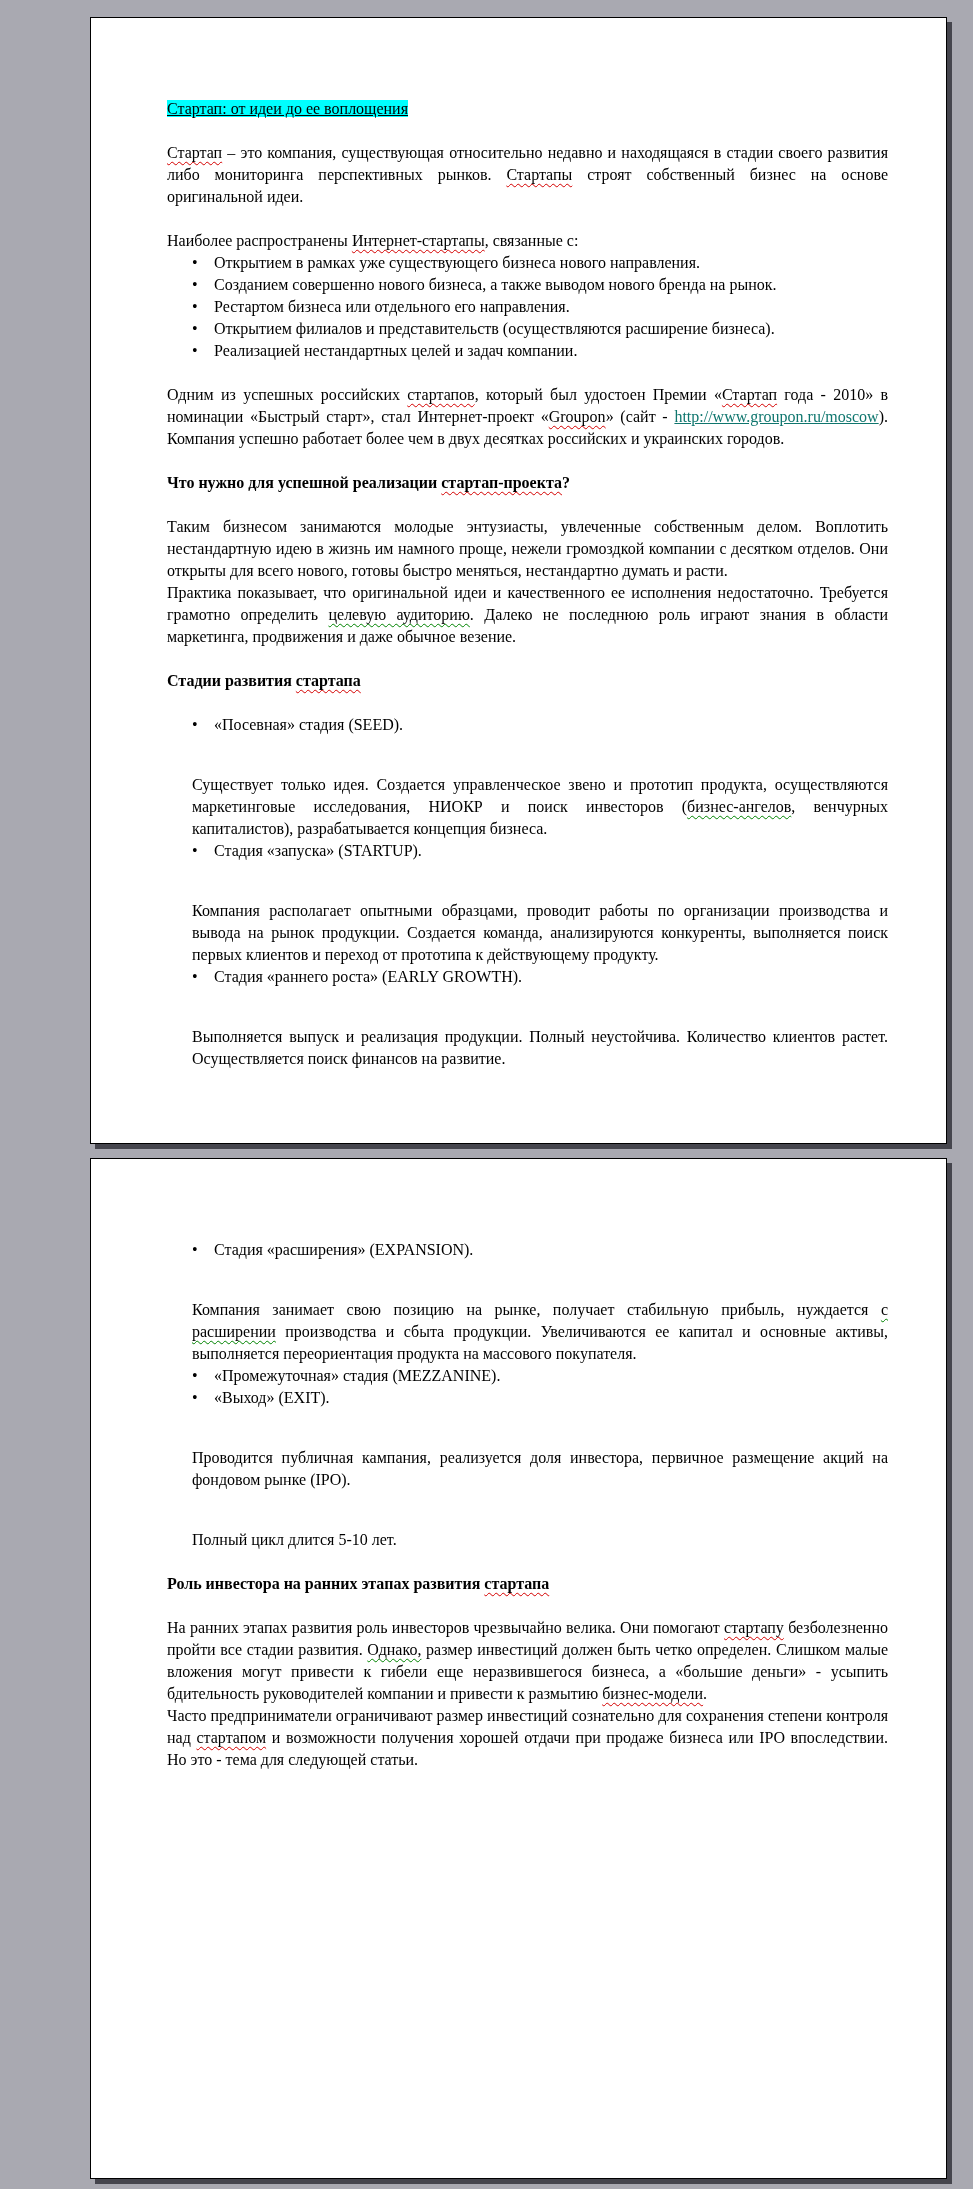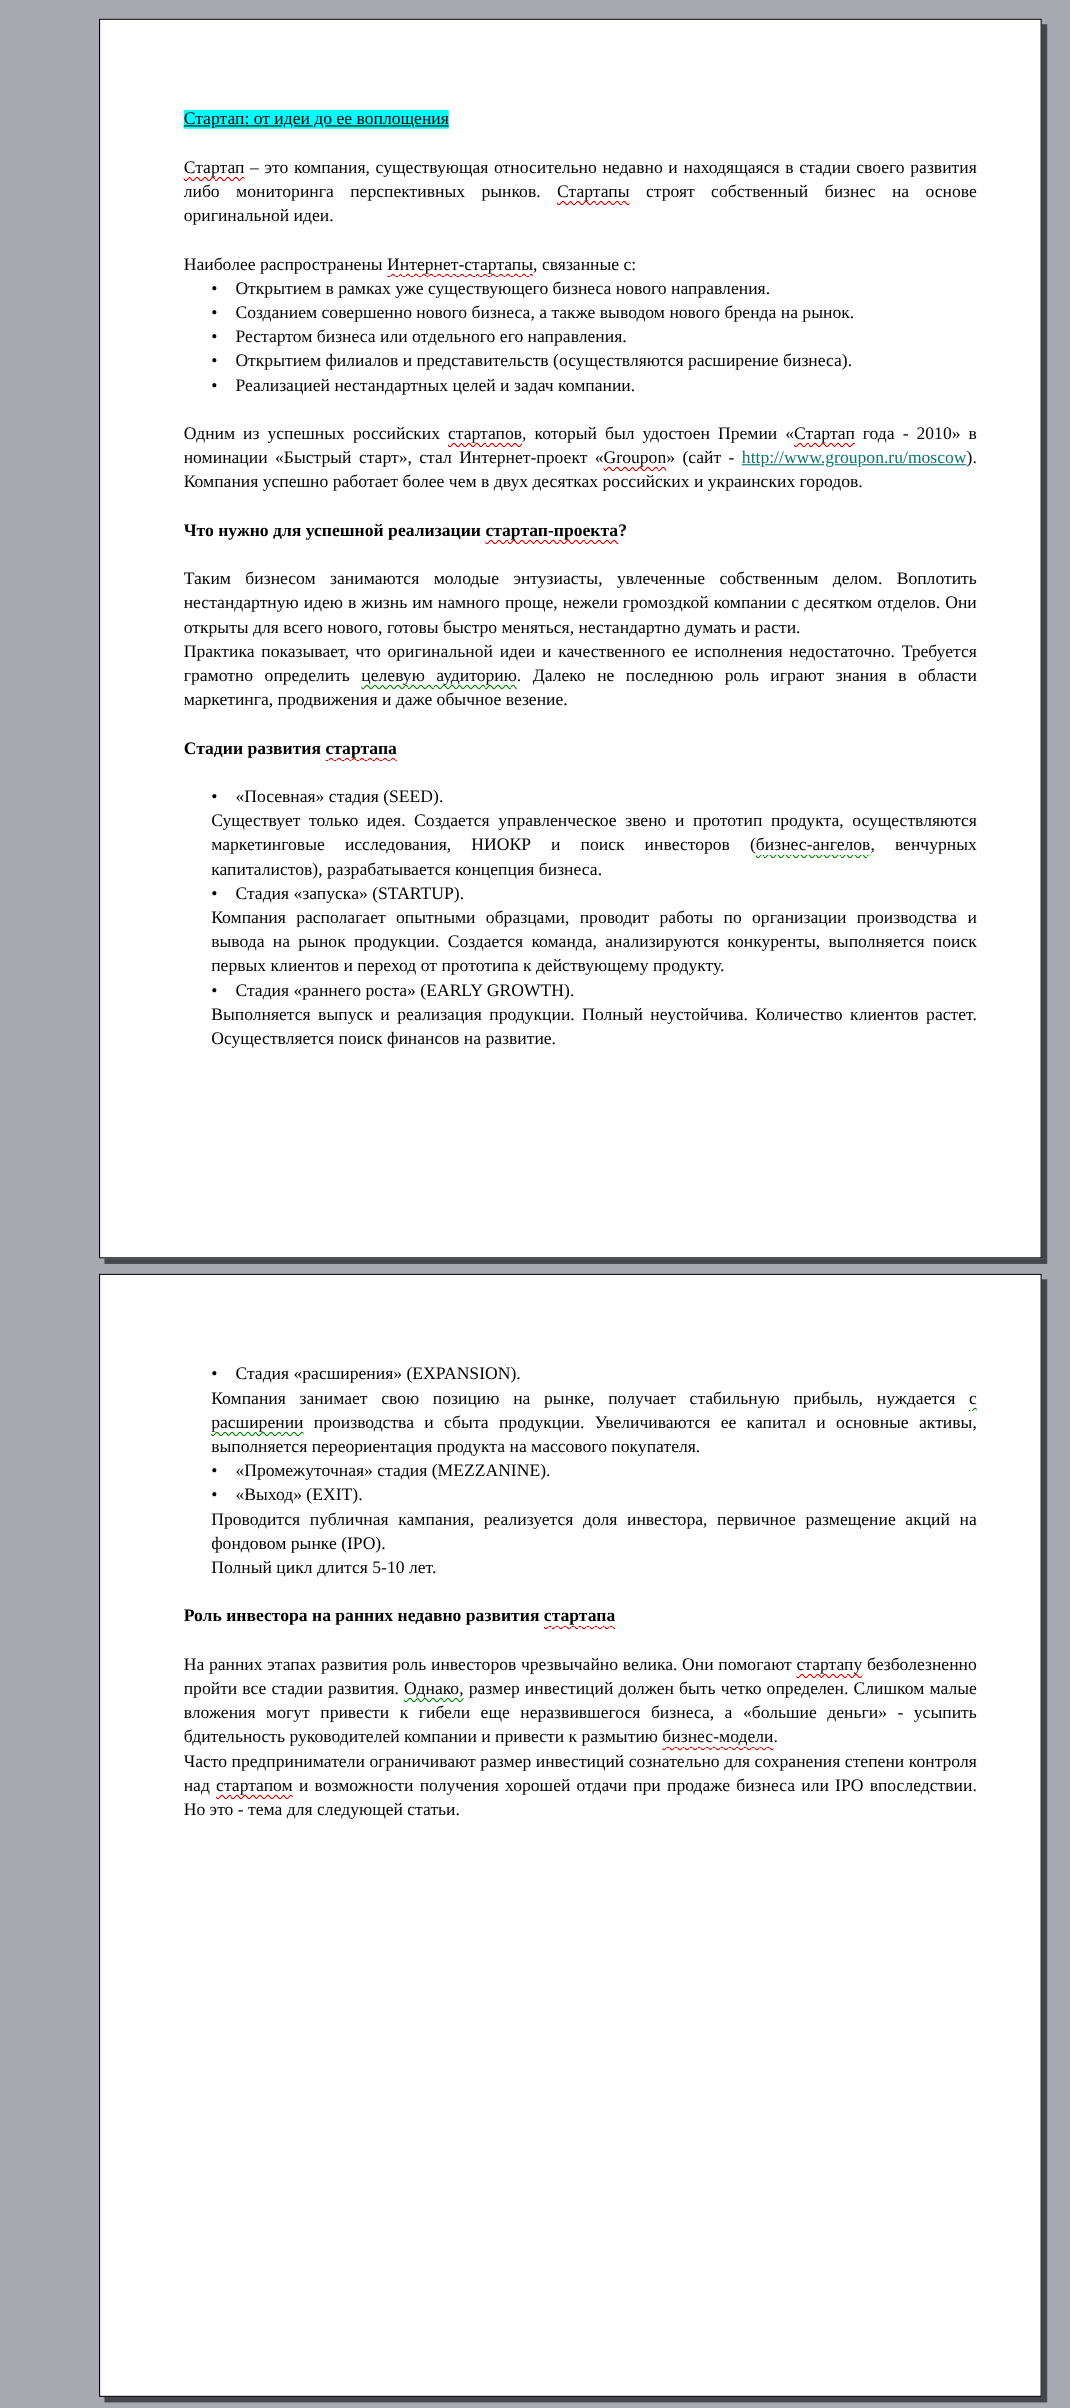--- a/index.html
+++ b/index.html
@@ -24,21 +24,21 @@
   .content {
     padding:80px 58px 0 76px;
     font-size:16px;
     line-height:22px;
     color:#000000;
   }
   .blk { text-align:justify; }
   .blk.blank { height:22px; }
   .blk.li { padding-left:47px; position:relative; }
   .bullet { position:absolute; left:25px; }
-  .blk.cont { padding-left:25px; }
+  .blk.cont { padding-left:25px;margin-top:38px; }
   .b { font-weight:bold; }
   .hl { background:#00ffff; }
   .u { text-decoration:underline; }
   .wr {
     text-decoration-line:underline;
     text-decoration-style:wavy;
     text-decoration-color:#d40000;
     text-decoration-thickness:1px;
     text-underline-offset:3px;
     text-decoration-skip-ink:none;
@@ -89,19 +89,19 @@
   </div>
   <div class="page" id="page2">
     <div class="content">
         <div class="blk li"><span class="bullet">•</span><span>Стадия «расширения» (EXPANSION).</span></div>
         <div class="blk cont"><span>Компания занимает свою позицию на рынке, получает стабильную прибыль, нуждается </span><span class="wg">с расширении</span><span> производства и сбыта продукции. Увеличиваются ее капитал и основные активы, выполняется переориентация продукта на массового покупателя.</span></div>
         <div class="blk li"><span class="bullet">•</span><span>«Промежуточная» стадия (MEZZANINE).</span></div>
         <div class="blk li"><span class="bullet">•</span><span>«Выход» (EXIT).</span></div>
         <div class="blk cont"><span>Проводится публичная кампания, реализуется доля инвестора, первичное размещение акций на фондовом рынке (IPO).</span></div>
         <div class="blk cont"><span>Полный цикл длится 5-10 лет.</span></div>
         <div class="blk blank"></div>
-        <div class="blk p"><span class="b">Роль инвестора на ранних недавно развития </span><span class="b wr">стартапа</span></div>
+        <div class="blk p"><span class="b">Роль инвестора на ранних этапах развития </span><span class="b wr">стартапа</span></div>
         <div class="blk blank"></div>
         <div class="blk p"><span>На ранних этапах развития роль инвесторов чрезвычайно велика. Они помогают </span><span class="wr">стартапу</span><span> безболезненно пройти все стадии развития. </span><span class="wg">Однако,</span><span> размер инвестиций должен быть четко определен. Слишком малые вложения могут привести к гибели еще неразвившегося бизнеса, а «большие деньги» - усыпить бдительность руководителей компании и привести к размытию </span><span class="wr">бизнес-модели</span><span>.</span></div>
         <div class="blk p"><span>Часто предприниматели ограничивают размер инвестиций сознательно для сохранения степени контроля над </span><span class="wr">стартапом</span><span> и возможности получения хорошей отдачи при продаже бизнеса или IPO впоследствии. Но это - тема для следующей статьи.</span></div>
       </div>
   </div>
 </div>
 
 </body></html>

